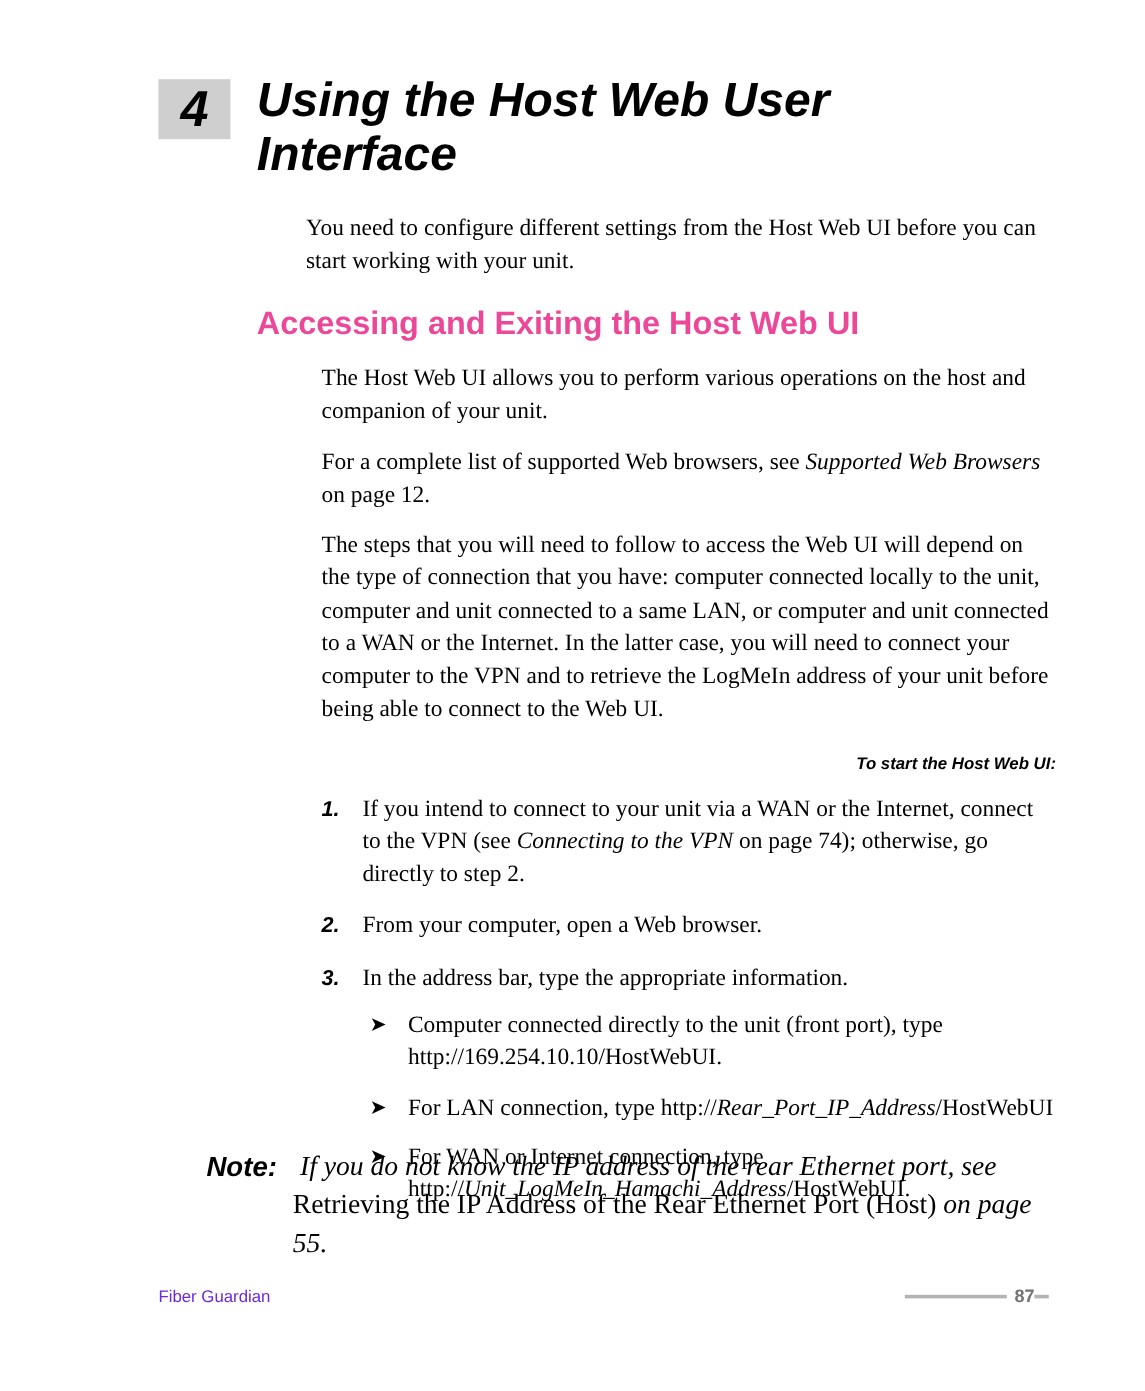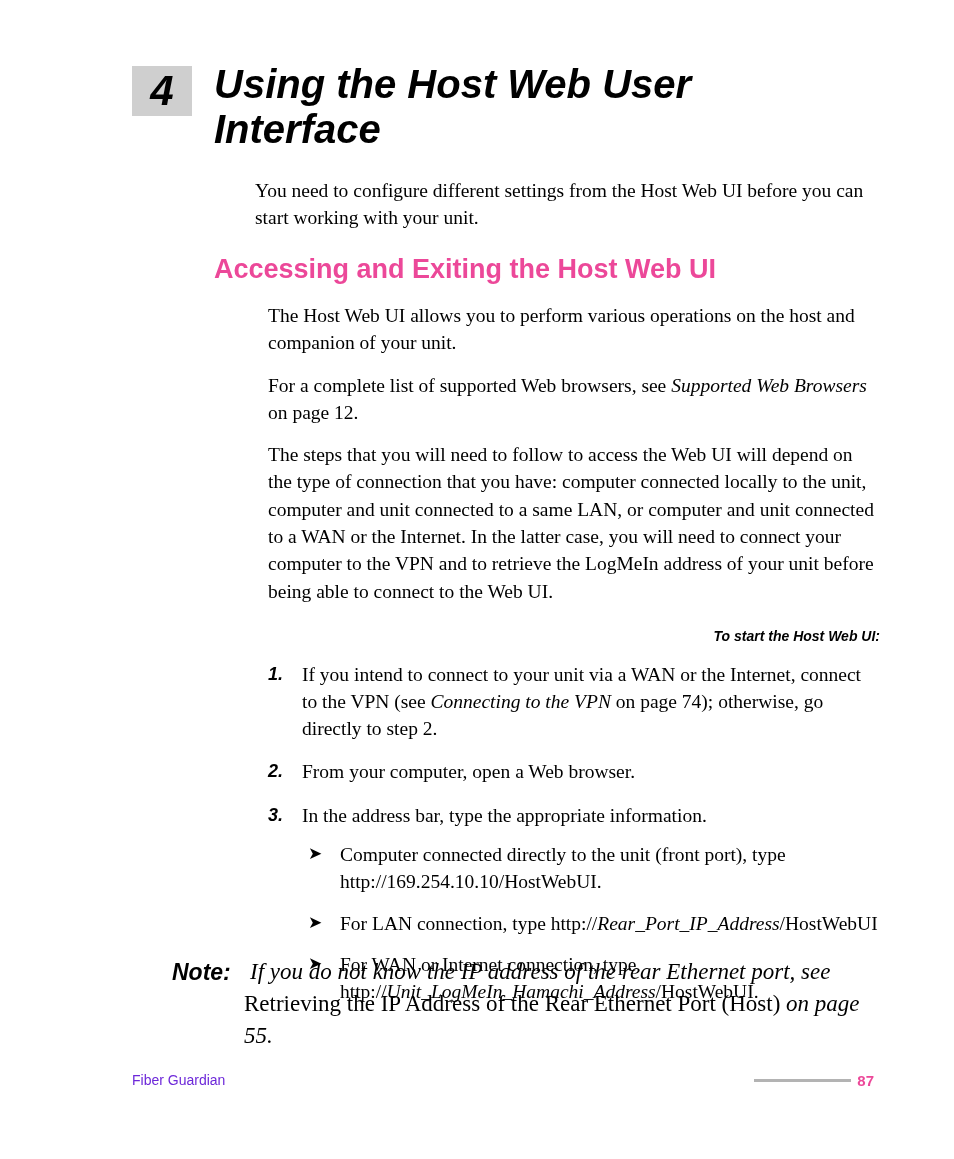--- a/index.html
+++ b/index.html
@@ -157,25 +157,25 @@
   }
   .footer-left {
     position: absolute;
     left: 0;
     top: 0;
     font-size: 14px;
     color: #6d28d9;
   }
   .footer-right {
     position: absolute;
-    right: 0;
+    right: 12px;
     top: 0;
     font-size: 15px;
     font-weight: 800;
-    color: #ec4899;
+    color: #737373;
     background: #fff;
     padding-left: 6px;
   }
 </style>
 </head>
 <body>
 
 <div class="page">
 
   <div class="chapter-number">4</div>

